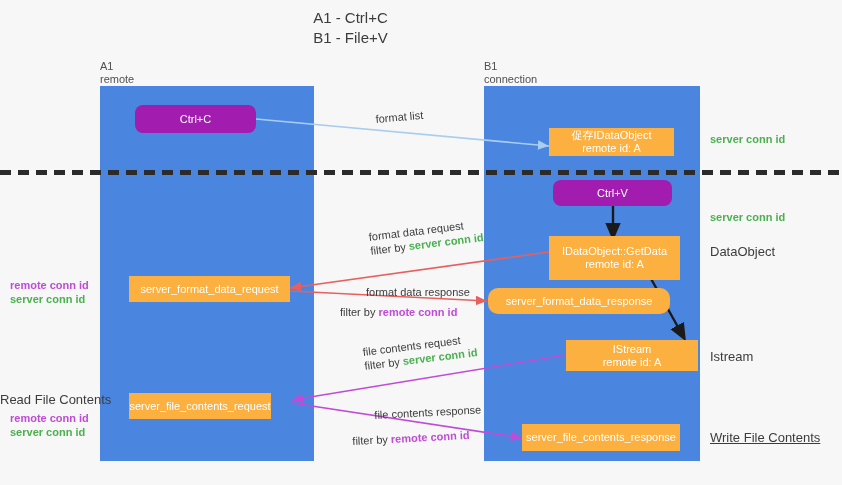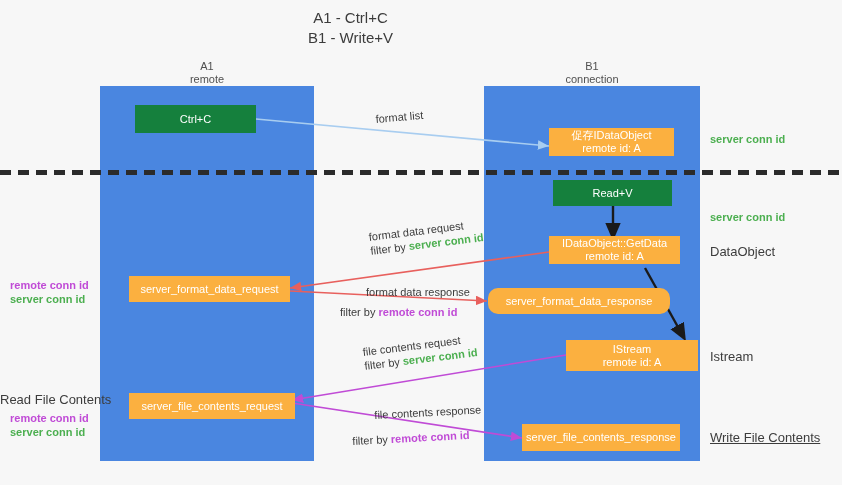--- a/index.html
+++ b/index.html
@@ -8,49 +8,49 @@
     background:#f7f7f7;
     font-family:"Liberation Sans","DejaVu Sans",sans-serif;
     color:#3c3c3c;
   }
   .abs{position:absolute;}
   #title{
     left:0;top:8px;width:701px;text-align:center;
     font-size:15px;line-height:20px;color:#3c3c3c;
   }
   .col-head{
-    text-align:center;font-size:11px;line-height:13px;color:#505050;
+    text-align:left;font-size:11px;line-height:13px;color:#505050;
   }
   .lane{background:#4a86e0;}
   .box{
     box-sizing:border-box;display:flex;flex-direction:column;
     align-items:center;justify-content:center;
     color:#ffffff;text-align:center;
     font-size:11px;line-height:13px;
   }
-  .box.green{background:#15803d;}
+  .box.green{background:#a21caf;border-radius:8px;}
   .box.orange{background:#fbb040;}
   .side-label{font-size:13px;line-height:14px;color:#3c3c3c;}
   .conn-green{color:#4caf50;font-weight:bold;font-size:11px;line-height:14px;}
   .conn-purple{color:#c04bd6;font-weight:bold;font-size:11px;line-height:14px;}
   .ann{font-size:11px;line-height:14px;color:#3c3c3c;white-space:nowrap;}
   .ann .g{color:#4caf50;font-weight:bold;}
   .ann .p{color:#c04bd6;font-weight:bold;}
   svg{position:absolute;left:0;top:0;pointer-events:none;}
   .dash{
     position:absolute;left:0;top:170px;width:842px;height:5px;
     background:repeating-linear-gradient(to right,#2b2b2b 0 11px,transparent 11px 18px);
   }
 </style>
 </head>
 <body>
 
 <div class="abs" id="title">
   <div>A1 - Ctrl+C</div>
-  <div>B1 - Write+V</div>
+  <div>B1 - File+V</div>
 </div>
 
 <div class="abs col-head" style="left:100px;top:60px;width:214px;">
   <div>A1</div>
   <div>remote</div>
 </div>
 <div class="abs col-head" style="left:484px;top:60px;width:216px;">
   <div>B1</div>
   <div>connection</div>
 </div>
@@ -94,42 +94,42 @@
 <div class="abs box green" style="left:135px;top:105px;width:121px;height:28px;">
   <span>Ctrl+C</span>
 </div>
 
 <div class="abs box orange" style="left:549px;top:128px;width:125px;height:28px;">
   <span>促存IDataObject</span>
   <span>remote id: A</span>
 </div>
 
 <div class="abs box green" style="left:553px;top:180px;width:119px;height:26px;">
-  <span>Read+V</span>
+  <span>Ctrl+V</span>
 </div>
 
-<div class="abs box orange" style="left:549px;top:236px;width:131px;height:28px;">
+<div class="abs box orange" style="left:549px;top:236px;width:131px;height:44px;">
   <span>IDataObject::GetData</span>
   <span>remote id: A</span>
 </div>
 
 <div class="abs box orange" style="left:129px;top:276px;width:161px;height:26px;text-align:center;">
   <span>server_format_data_request</span>
 </div>
 
 <div class="abs box orange" style="left:488px;top:288px;width:182px;height:26px;border-radius:10px;">
   <span>server_format_data_response</span>
 </div>
 
 <div class="abs box orange" style="left:566px;top:340px;width:132px;height:31px;">
   <span>IStream</span>
   <span>remote id: A</span>
 </div>
 
-<div class="abs box orange" style="left:129px;top:393px;width:166px;height:26px;">
+<div class="abs box orange" style="left:129px;top:393px;width:142px;height:26px;">
   <span>server_file_contents_request</span>
 </div>
 
 <div class="abs box orange" style="left:522px;top:424px;width:158px;height:27px;">
   <span>server_file_contents_response</span>
 </div>
 
 <div class="abs conn-green" style="left:710px;top:132px;">server conn id</div>
 <div class="abs conn-green" style="left:710px;top:210px;">server conn id</div>
 <div class="abs side-label" style="left:710px;top:245px;">DataObject</div>

